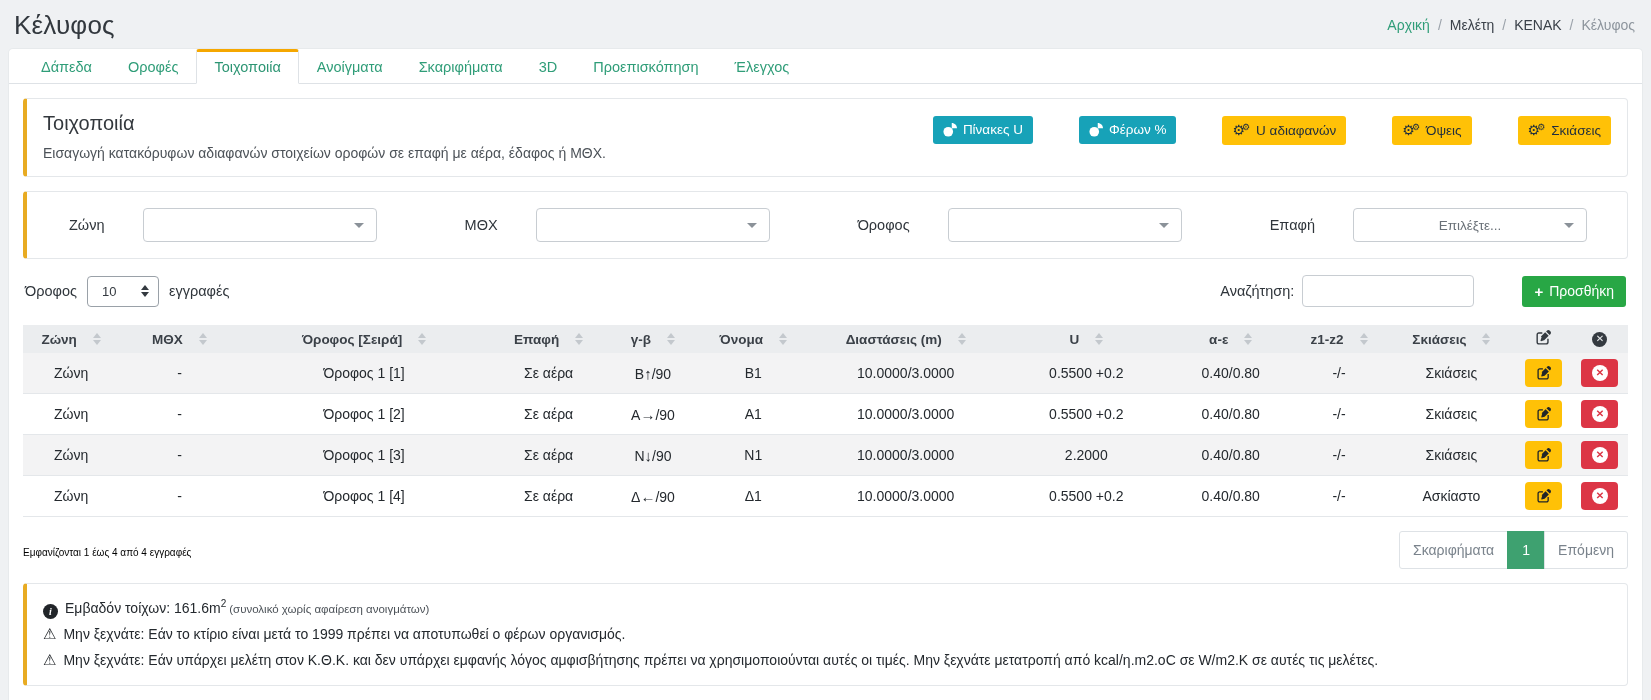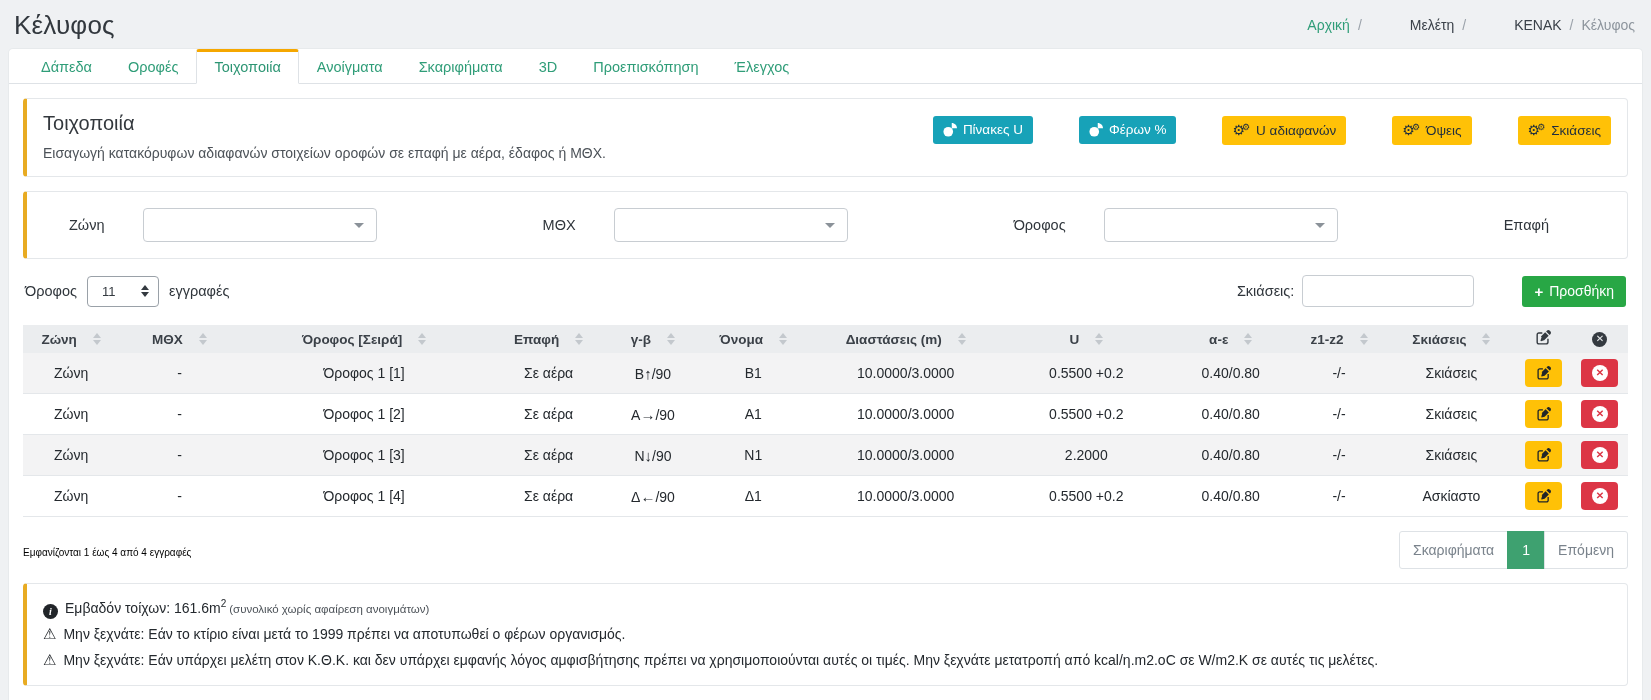--- a/index.html
+++ b/index.html
@@ -14,21 +14,21 @@
 
   
   .topbar {
     display: flex; justify-content: space-between; align-items: center;
     padding: 10px 16px 8px 14px; height: 48px;
   }
   .topbar h1 { font-size: 26px; font-weight: 500; color: #32383e; letter-spacing: .2px; }
   .breadcrumb { font-size: 14px; display: flex; gap: 8px; align-items: center; }
   .bc-link { text-decoration: none; cursor: pointer; }
   .bc-green { color: #2f9d78; }
-  .bc-dark { color: #3a4149; margin-left: 40px; }
+  .bc-dark { color: #3a4149; }
   .bc-sep { color: #9aa2aa; }
   .bc-current { color: #8d959d; }
 
   
   .panel {
     background: #fff; margin: 0 8px; border-radius: 5px 5px 0 0;
     min-height: 612px; border: 1px solid #e7eaec; border-bottom: none;
   }
   .tabs { display: flex; border-bottom: 1px solid #dee2e6; padding: 0 14px; }
   .tab {
@@ -249,37 +249,41 @@
         </div>
         <div class="fgroup">
           <label>Όροφος</label>
           <div class="select">
             <span></span>
             <span class="caret"></span>
           </div>
         </div>
         <div class="fgroup">
           <label>Επαφή</label>
+          <div class="select">
+            <span>Επιλέξτε...</span>
+            <span class="caret"></span>
+          </div>
         </div>
       </div>
 
       <div class="controls">
         <div class="controls-left">
           <span>Όροφος</span>
           <div class="pagesize">
-            <span>11</span>
+            <span>10</span>
             <span class="spinner">
                 <i class="up"></i>
                 <i class="down"></i>
               </span>
           </div>
           <span>εγγραφές</span>
         </div>
         <div class="controls-right">
-          <label>Σκιάσεις:</label>
+          <label>Αναζήτηση:</label>
           <input class="search-input" type="text" value="" style="">
           <button class="btn btn-green">
             <span class="plus-glyph">+</span>
             <span>Προσθήκη</span>
           </button>
         </div>
       </div>
 
       <table>
         <colgroup>

